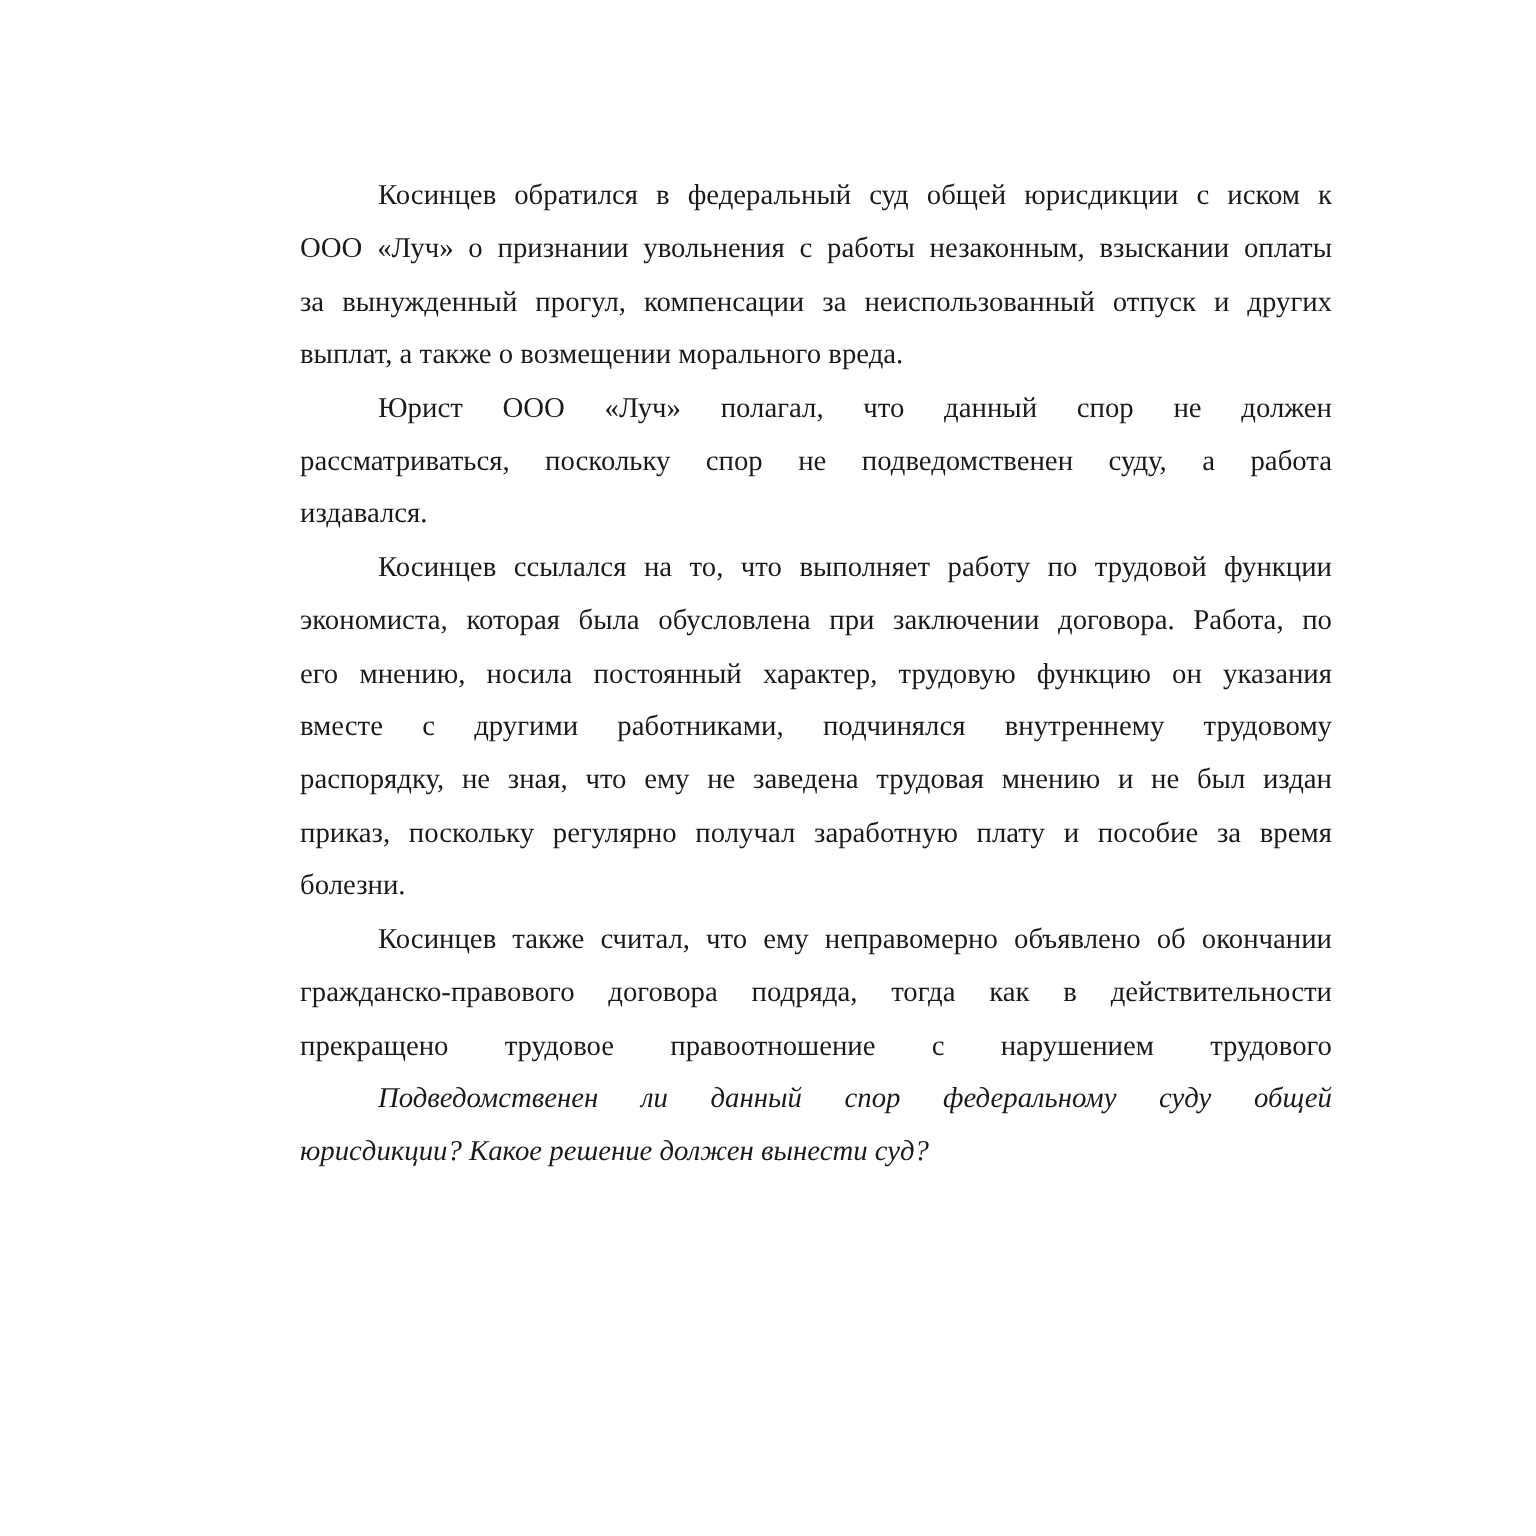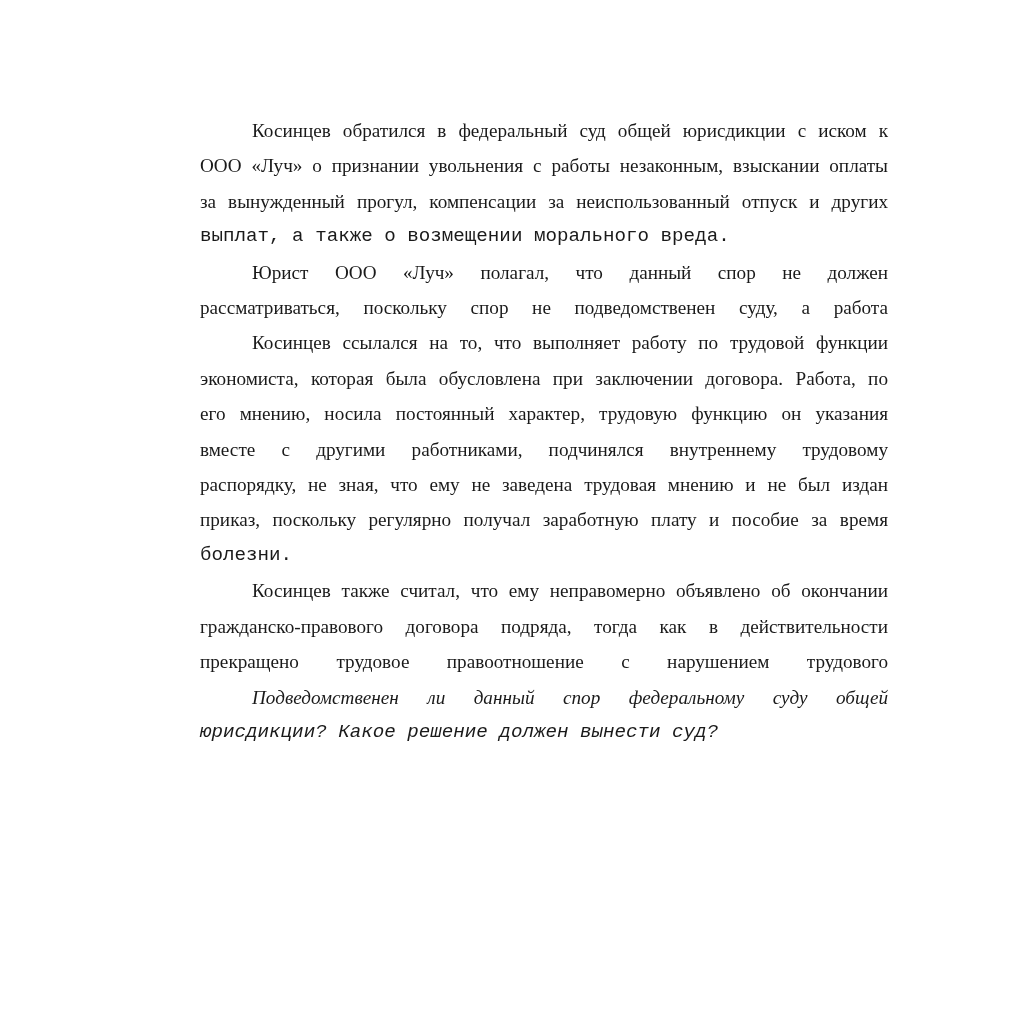--- a/index.html
+++ b/index.html
@@ -32,21 +32,20 @@
       font-style: italic;
     }
     .line {
       display: block;
       text-align: justify;
       text-align-last: justify;
       white-space: nowrap;
     }
     .line.last {
       text-align-last: left;
-      font-family: Liberation Mono, monospace;
     }
     .line.first {
       padding-left: 52px;
     }
     .para .line { text-indent: 0; }
   </style>
 </head>
 <body>
 
 <div class="page">
@@ -54,20 +53,21 @@
   <p class="para">
     <span class="line first">Косинцев обратился в федеральный суд общей юрисдикции с иском к</span>
     <span class="line">ООО «Луч» о признании увольнения с работы незаконным, взыскании оплаты</span>
     <span class="line">за вынужденный прогул, компенсации за неиспользованный отпуск и других</span>
     <span class="line last">выплат, а также о возмещении морального вреда.</span>
   </p>
 
   <p class="para">
     <span class="line first">Юрист ООО «Луч» полагал, что данный спор не должен</span>
     <span class="line">рассматриваться, поскольку спор не подведомственен суду, а работа</span>
+    <span class="line last">издавался.</span>
   </p>
 
   <p class="para">
     <span class="line first">Косинцев ссылался на то, что выполняет работу по трудовой функции</span>
     <span class="line">экономиста, которая была обусловлена при заключении договора. Работа, по</span>
     <span class="line">его мнению, носила постоянный характер, трудовую функцию он указания</span>
     <span class="line">вместе с другими работниками, подчинялся внутреннему трудовому</span>
     <span class="line">распорядку, не зная, что ему не заведена трудовая мнению и не был издан</span>
     <span class="line">приказ, поскольку регулярно получал заработную плату и пособие за время</span>
     <span class="line last">болезни.</span>

